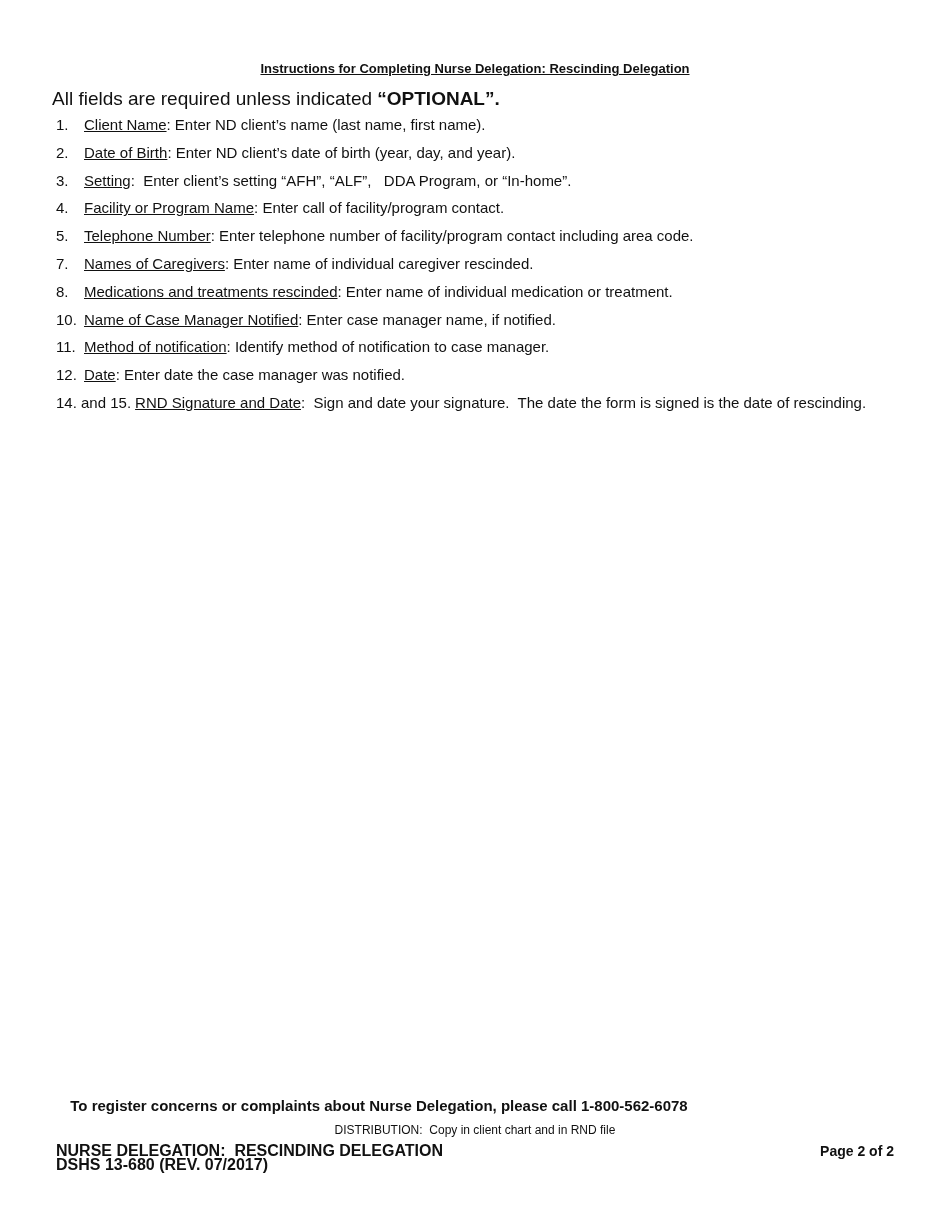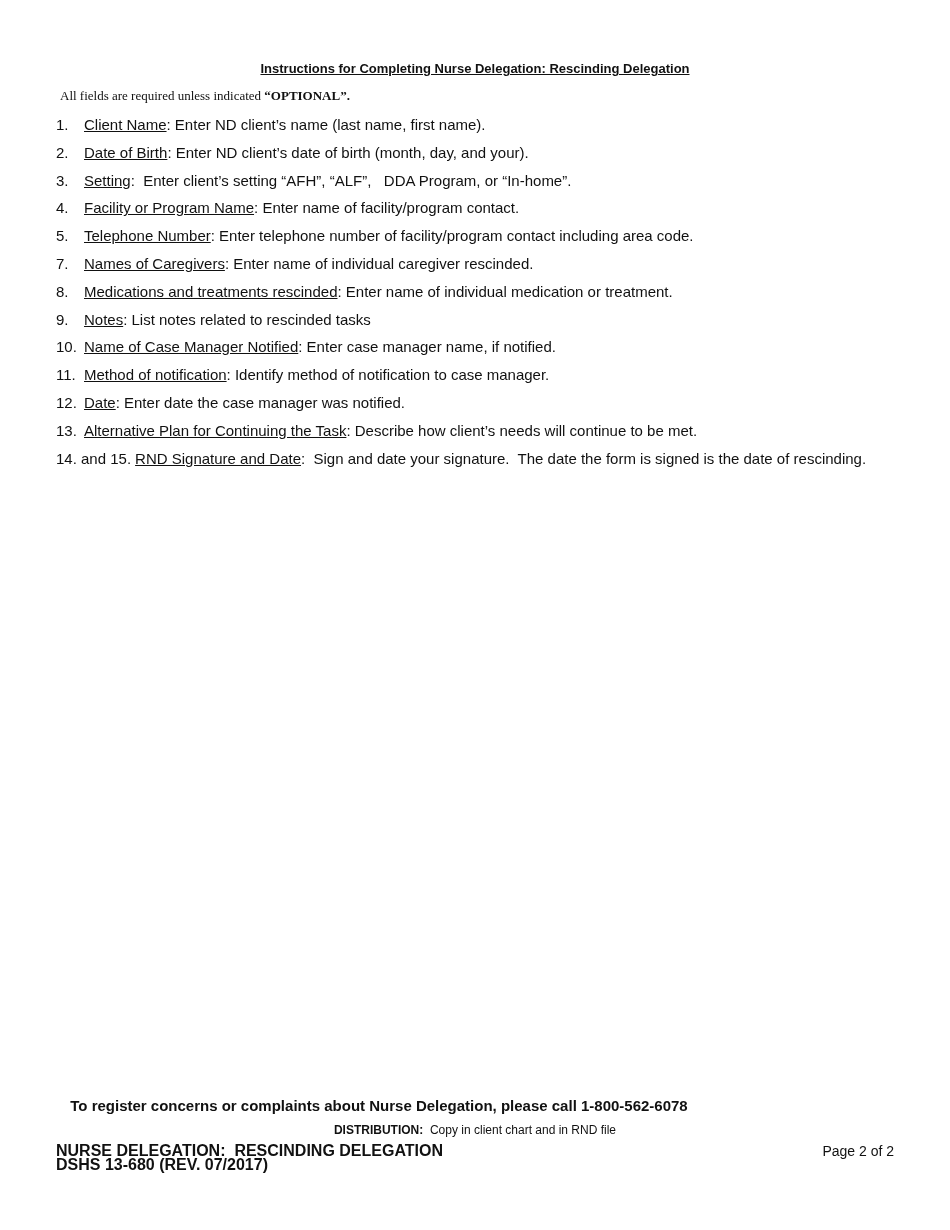--- a/index.html
+++ b/index.html
@@ -6,70 +6,68 @@
     body {
       width: 950px; height: 1230px; position: relative; overflow: hidden;
       font-family: "Liberation Sans", sans-serif; color: #111;
     }
     .title {
       position: absolute; top: 61px; left: 0; width: 950px; text-align: center;
       font-size: 13px; font-weight: bold;
     }
     .title span { text-decoration: underline; }
     .intro {
-      position: absolute; top: 88px; left: 60px; font-size: 13px; font-family: Liberation Serif, serif;
+      position: absolute; top: 88px; left: 52px; font-size: 19px;
     }
     .intro b { font-weight: bold; }
     .list { position: absolute; top: 116px; left: 56px; width: 860px; }
     .item {
       height: 27.8px; font-size: 15px; white-space: nowrap; position: relative;
     }
     .num { display: inline-block; width: 28px; }
     .label { text-decoration: underline; }
     .item.wide .num { width: auto; margin-right: 4px; }
     .complaints {
       position: absolute; top: 1097px; left: 0; width: 758px; text-align: center;
       font-size: 15px; font-weight: bold;
     }
     .distribution {
       position: absolute; top: 1123px; left: 0; width: 950px; text-align: center;
       font-size: 12px;
     }
-    .distribution b { font-weight: bold; }
+    .distribution b { font-weight: normal; }
     .footer-left {
       position: absolute; top: 1144px; left: 56px; font-size: 16px; font-weight: bold; line-height: 14px;
     }
     .footer-right {
-      position: absolute; top: 1143px; right: 56px; font-size: 14px;
+      position: absolute; top: 1143px; right: 56px; font-size: 14px; font-weight: bold;
     }
   </style>
 </head>
 <body>
 
 <div class="title">
   <span>Instructions for Completing Nurse Delegation:  Rescinding Delegation</span>
 </div>
 
 <div class="intro">
   <span>All fields are required unless indicated </span><b>“OPTIONAL”.</b>
 </div>
 
 <div class="list">
   <div class="item"><span class="num">1.</span><span class="label">Client Name</span><span>:  Enter ND client’s name (last name, first name).</span></div>
-  <div class="item"><span class="num">2.</span><span class="label">Date of Birth</span><span>:  Enter ND client’s date of birth (month, day, and your).</span></div>
+  <div class="item"><span class="num">2.</span><span class="label">Date of Birth</span><span>:  Enter ND client’s date of birth (year, day, and year).</span></div>
   <div class="item"><span class="num">3.</span><span class="label">Setting</span><span style="white-space:pre">:  Enter client’s setting “AFH”, “ALF”,   DDA Program, or “In-home”.</span></div>
-  <div class="item"><span class="num">4.</span><span class="label">Facility or Program Name</span><span>:  Enter name of facility/program contact.</span></div>
+  <div class="item"><span class="num">4.</span><span class="label">Facility or Program Name</span><span>:  Enter call of facility/program contact.</span></div>
   <div class="item"><span class="num">5.</span><span class="label">Telephone Number</span><span>:  Enter telephone number of facility/program contact including area code.</span></div>
   <div class="item"><span class="num">7.</span><span class="label">Names of Caregivers</span><span>:  Enter name of individual caregiver rescinded.</span></div>
   <div class="item"><span class="num">8.</span><span class="label">Medications and treatments rescinded</span><span>:  Enter name of individual medication or treatment.</span></div>
-  <div class="item"><span class="num">9.</span><span class="label">Notes</span><span>:  List notes related to rescinded tasks</span></div>
   <div class="item"><span class="num">10.</span><span class="label">Name of Case Manager Notified</span><span>:  Enter case manager name, if notified.</span></div>
   <div class="item"><span class="num">11.</span><span class="label">Method of notification</span><span>:  Identify method of notification to case manager.</span></div>
   <div class="item"><span class="num">12.</span><span class="label">Date</span><span>:  Enter date the case manager was notified.</span></div>
-  <div class="item"><span class="num">13.</span><span class="label">Alternative Plan for Continuing the Task</span><span>:  Describe how client’s needs will continue to be met.</span></div>
   <div class="item wide"><span class="num">14. and 15.</span><span class="label">RND Signature and Date</span><span style="white-space:pre">:  Sign and date your signature.  The date the form is signed is the date of rescinding.</span></div>
 </div>
 
 <div class="complaints">To register concerns or complaints about Nurse Delegation, please call 1-800-562-6078</div>
 
 <div class="distribution">
   <b>DISTRIBUTION:</b><span style="white-space:pre">  Copy in client chart and in RND file</span>
 </div>
 
 <div class="footer-left">

